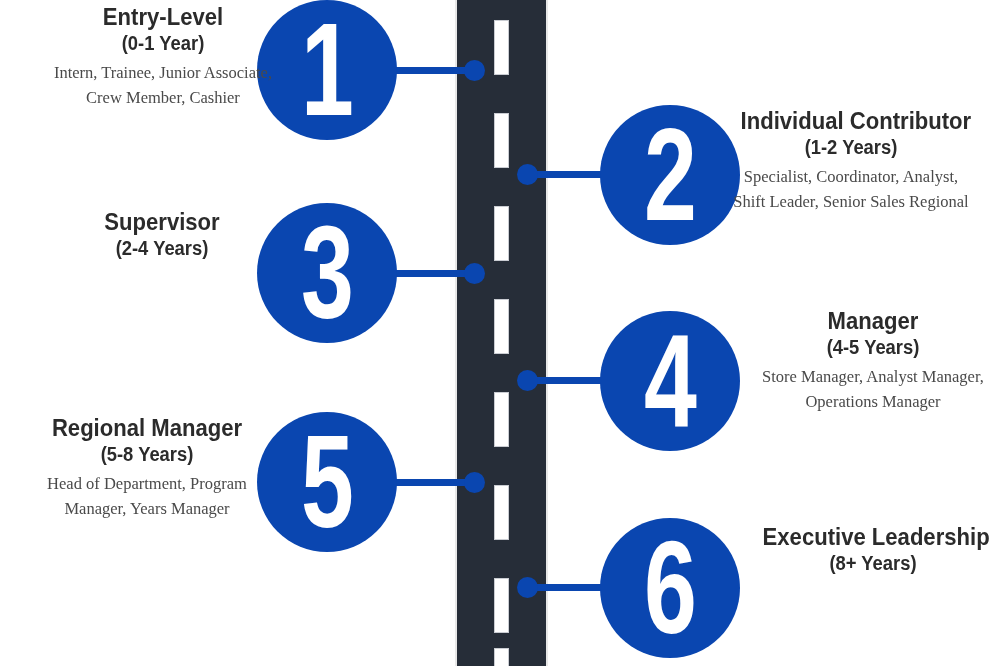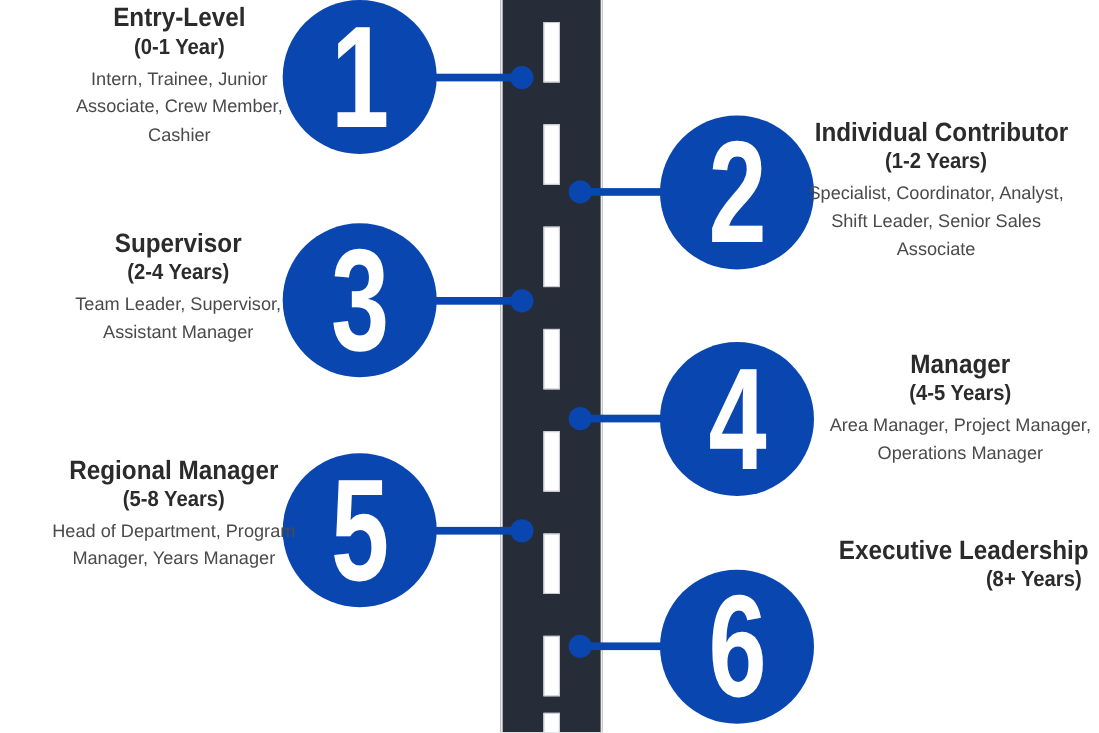--- a/index.html
+++ b/index.html
@@ -103,21 +103,21 @@
     font-family: "Liberation Sans Narrow", "Liberation Sans", sans-serif;
     font-size: 20px;
     font-weight: bold;
     color: #2b2b2b;
     line-height: 1.15;
     transform: scaleX(0.92);
     margin: 0 0 5px 0;
     white-space: nowrap;
   }
   .step-roles {
-    font-family: Liberation Sans, sans-serif;
+    font-family: Liberation Serif, serif;
     font-size: 16.5px;
     font-weight: normal;
     color: #4a4a4a;
     line-height: 1.55;
     margin: 0;
   }
 </style>
 </head>
 <body>
 
@@ -173,39 +173,38 @@
 
   <div class="step-text" style="left:43px; top:4px;">
     <div class="step-title">Entry-Level</div>
     <div class="step-years">(0-1 Year)</div>
     <div class="step-roles">Intern, Trainee, Junior Associate, Crew Member, Cashier</div>
   </div>
 
   <div class="step-text" style="left:731px; top:108px;">
     <div class="step-title">Individual Contributor</div>
     <div class="step-years">(1-2 Years)</div>
-    <div class="step-roles">Specialist, Coordinator, Analyst, Shift Leader, Senior Sales Associate</div>
+    <div class="step-roles">Specialist, Coordinator, Analyst, Shift Leader, Senior Sales Regional</div>
   </div>
 
   <div class="step-text" style="left:42px; top:209px;">
     <div class="step-title">Supervisor</div>
     <div class="step-years">(2-4 Years)</div>
-    <div class="step-roles">Team Leader, Supervisor, Assistant Manager</div>
-  </div>
-
-  <div class="step-text" style="left:753px; top:319px;">
+  </div>
+
+  <div class="step-text" style="left:753px; top:308px;">
     <div class="step-title">Manager</div>
     <div class="step-years">(4-5 Years)</div>
-    <div class="step-roles">Area Manager, Project Manager, Operations Manager</div>
-  </div>
-
-  <div class="step-text" style="left:38px; top:415px;">
+    <div class="step-roles">Store Manager, Analyst Manager, Operations Manager</div>
+  </div>
+
+  <div class="step-text" style="left:27px; top:415px;">
     <div class="step-title">Regional Manager</div>
     <div class="step-years">(5-8 Years)</div>
     <div class="step-roles">Head of Department, Program Manager, Years Manager</div>
   </div>
 
-  <div class="step-text" style="left:753px; top:488px;text-align:right;">
+  <div class="step-text" style="left:753px; top:524px;">
     <div class="step-title">Executive Leadership</div>
     <div class="step-years">(8+ Years)</div>
   </div>
 
 </div>
 
 </body></html>

